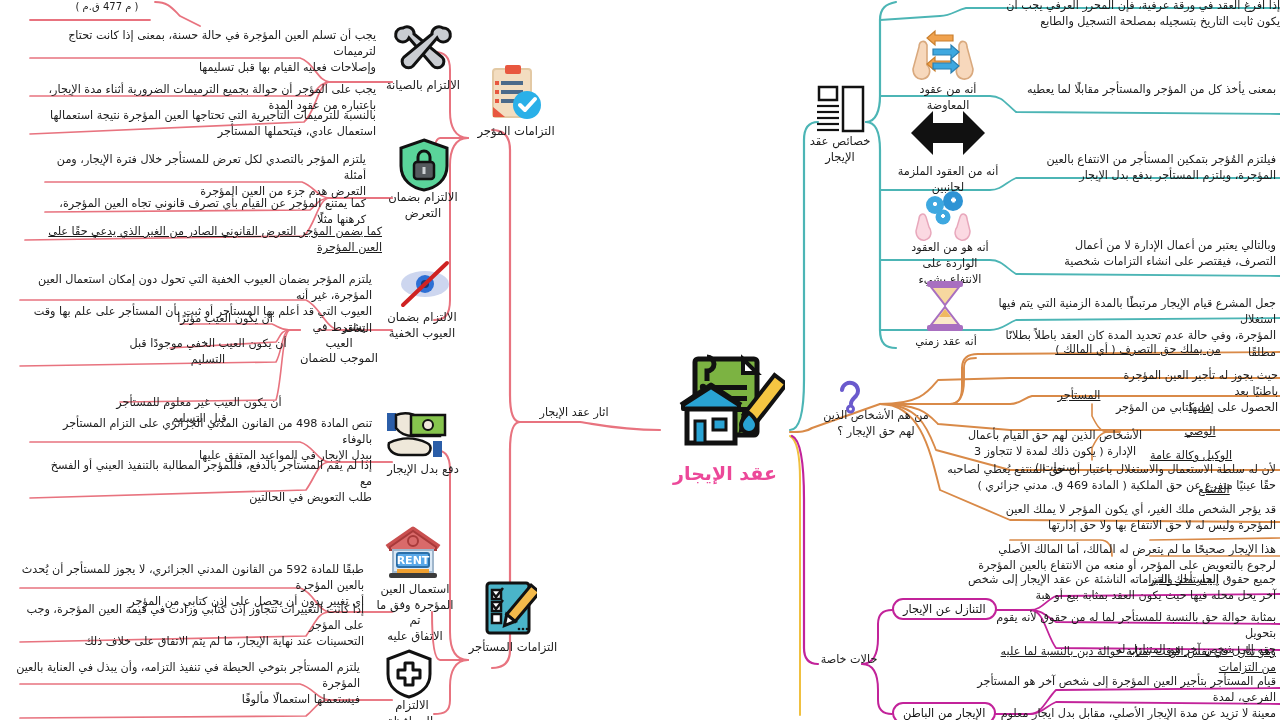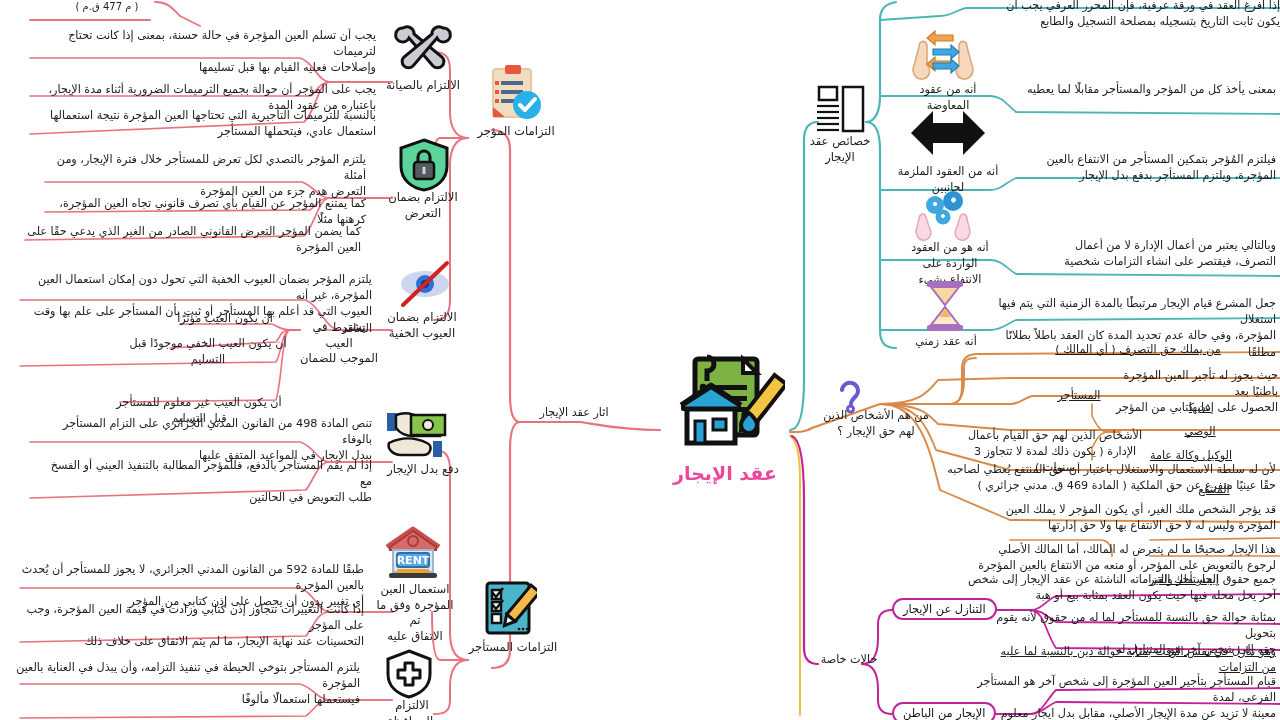--- a/index.html
+++ b/index.html
@@ -207,21 +207,21 @@
       <path d="M21 24 v-5 a6 6 0 0 1 12 0 v5" fill="none" stroke="#111" stroke-width="3"></path>
       <rect x="25.5" y="29" width="3" height="7" fill="#cfd3d6"></rect>
     </svg>
   </div>
   <div class="node txt cat" style="left:378px;top:190px;width:90px;">الالتزام بضمان
 التعرض</div>
 
   <div class="node txt leaf" style="left:56px;top:152px;width:310px;">يلتزم المؤجر بالتصدي لكل تعرض للمستأجر خلال فترة الإيجار، ومن أمثلة
 التعرض هدم جزء من العين المؤجرة</div>
   <div class="node txt leaf" style="left:40px;top:196px;width:326px;">كما يمتنع المؤجر عن القيام بأي تصرف قانوني تجاه العين المؤجرة، كرهنها مثلًا</div>
-  <div class="node txt leaf" style="left:11px;top:224px;width:350px;">كما يضمن المؤجر التعرض القانوني الصادر من الغير الذي يدعي حقًا على العين المؤجرة</div>
+  <div class="node txt leaf" style="left:32px;top:224px;width:350px;text-decoration:underline;">كما يضمن المؤجر التعرض القانوني الصادر من الغير الذي يدعي حقًا على العين المؤجرة</div>
 
   <div class="icon" style="left:396px;top:258px;width:58px;height:52px;">
     <svg width="56" height="50" viewBox="0 0 56 50">
       <ellipse cx="28" cy="25" rx="24" ry="13" fill="#cdd6ef"></ellipse>
       <circle cx="28" cy="25" r="9" fill="#2d6fd4"></circle>
       <circle cx="28" cy="25" r="4" fill="#123a7a"></circle>
       <path d="M6 46 L50 4" stroke="#cf2222" stroke-width="4" stroke-linecap="round"></path>
     </svg>
   </div>
   <div class="node txt cat" style="left:378px;top:310px;width:88px;">الالتزام بضمان

